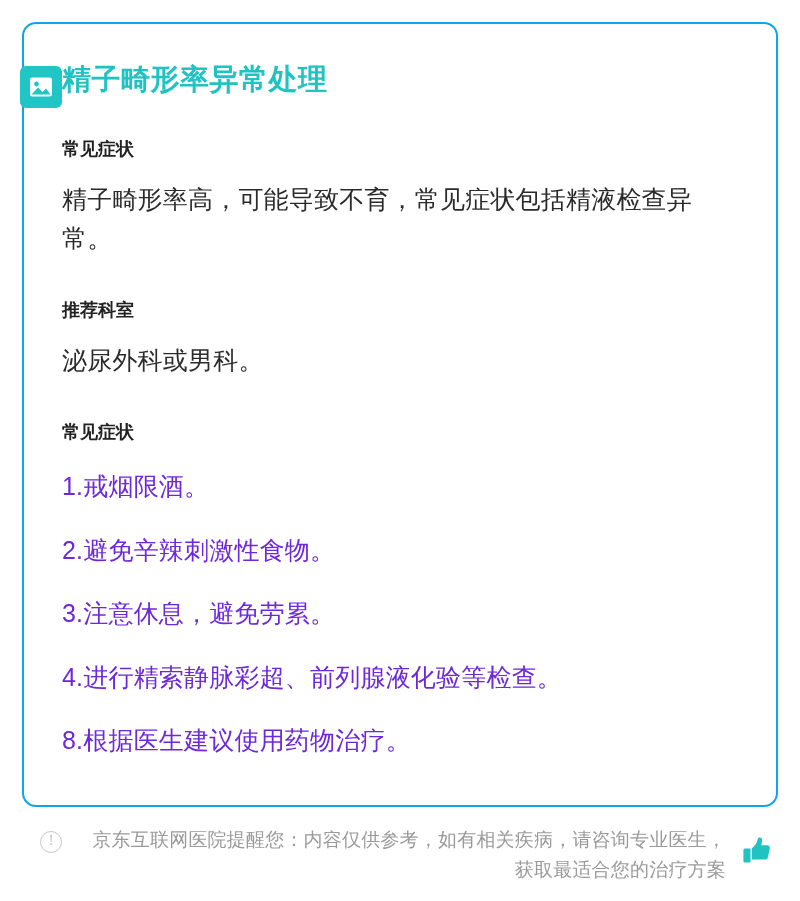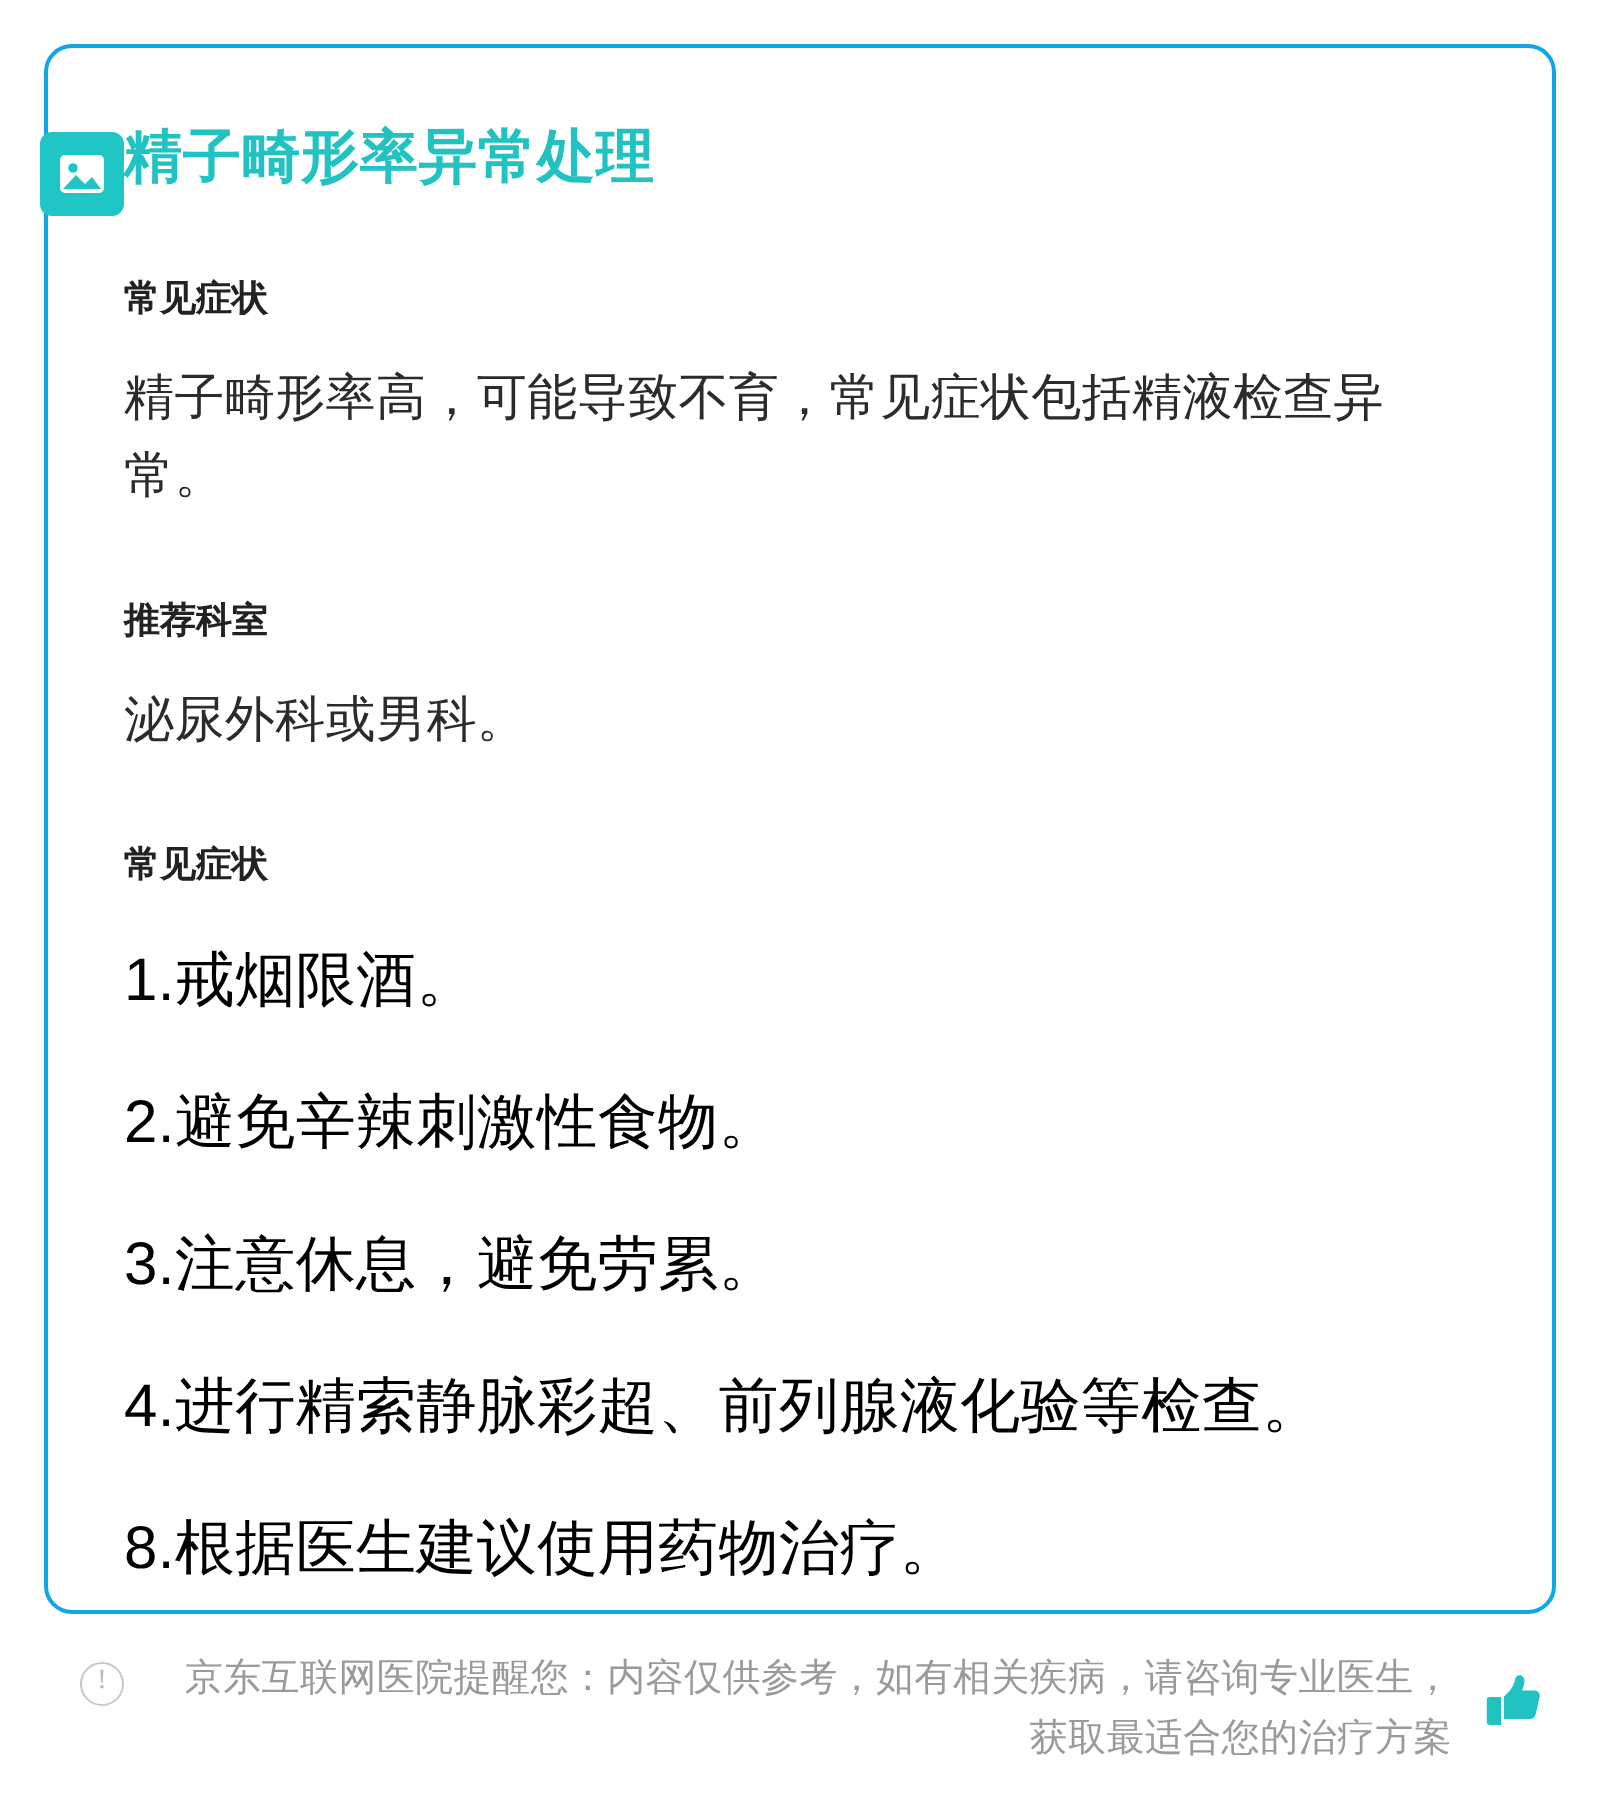--- a/index.html
+++ b/index.html
@@ -66,22 +66,22 @@
     line-height: 1.55;
     margin: 19px 0 0 0;
     letter-spacing: 0.2px;
   }
   .list {
     margin: 0;
     padding: 0;
     list-style: none;
   }
   .list-item {
-    font-size: 30px;
-    color: #000000;
+    font-size: 25px;
+    color: #6d28d9;
     line-height: 1.5;
     margin-top: 26px;
     letter-spacing: 0.2px;
   }
   .list-item:first-child { margin-top: 24px; }
 
   .footer {
     position: absolute;
     left: 0;
     bottom: 0;

